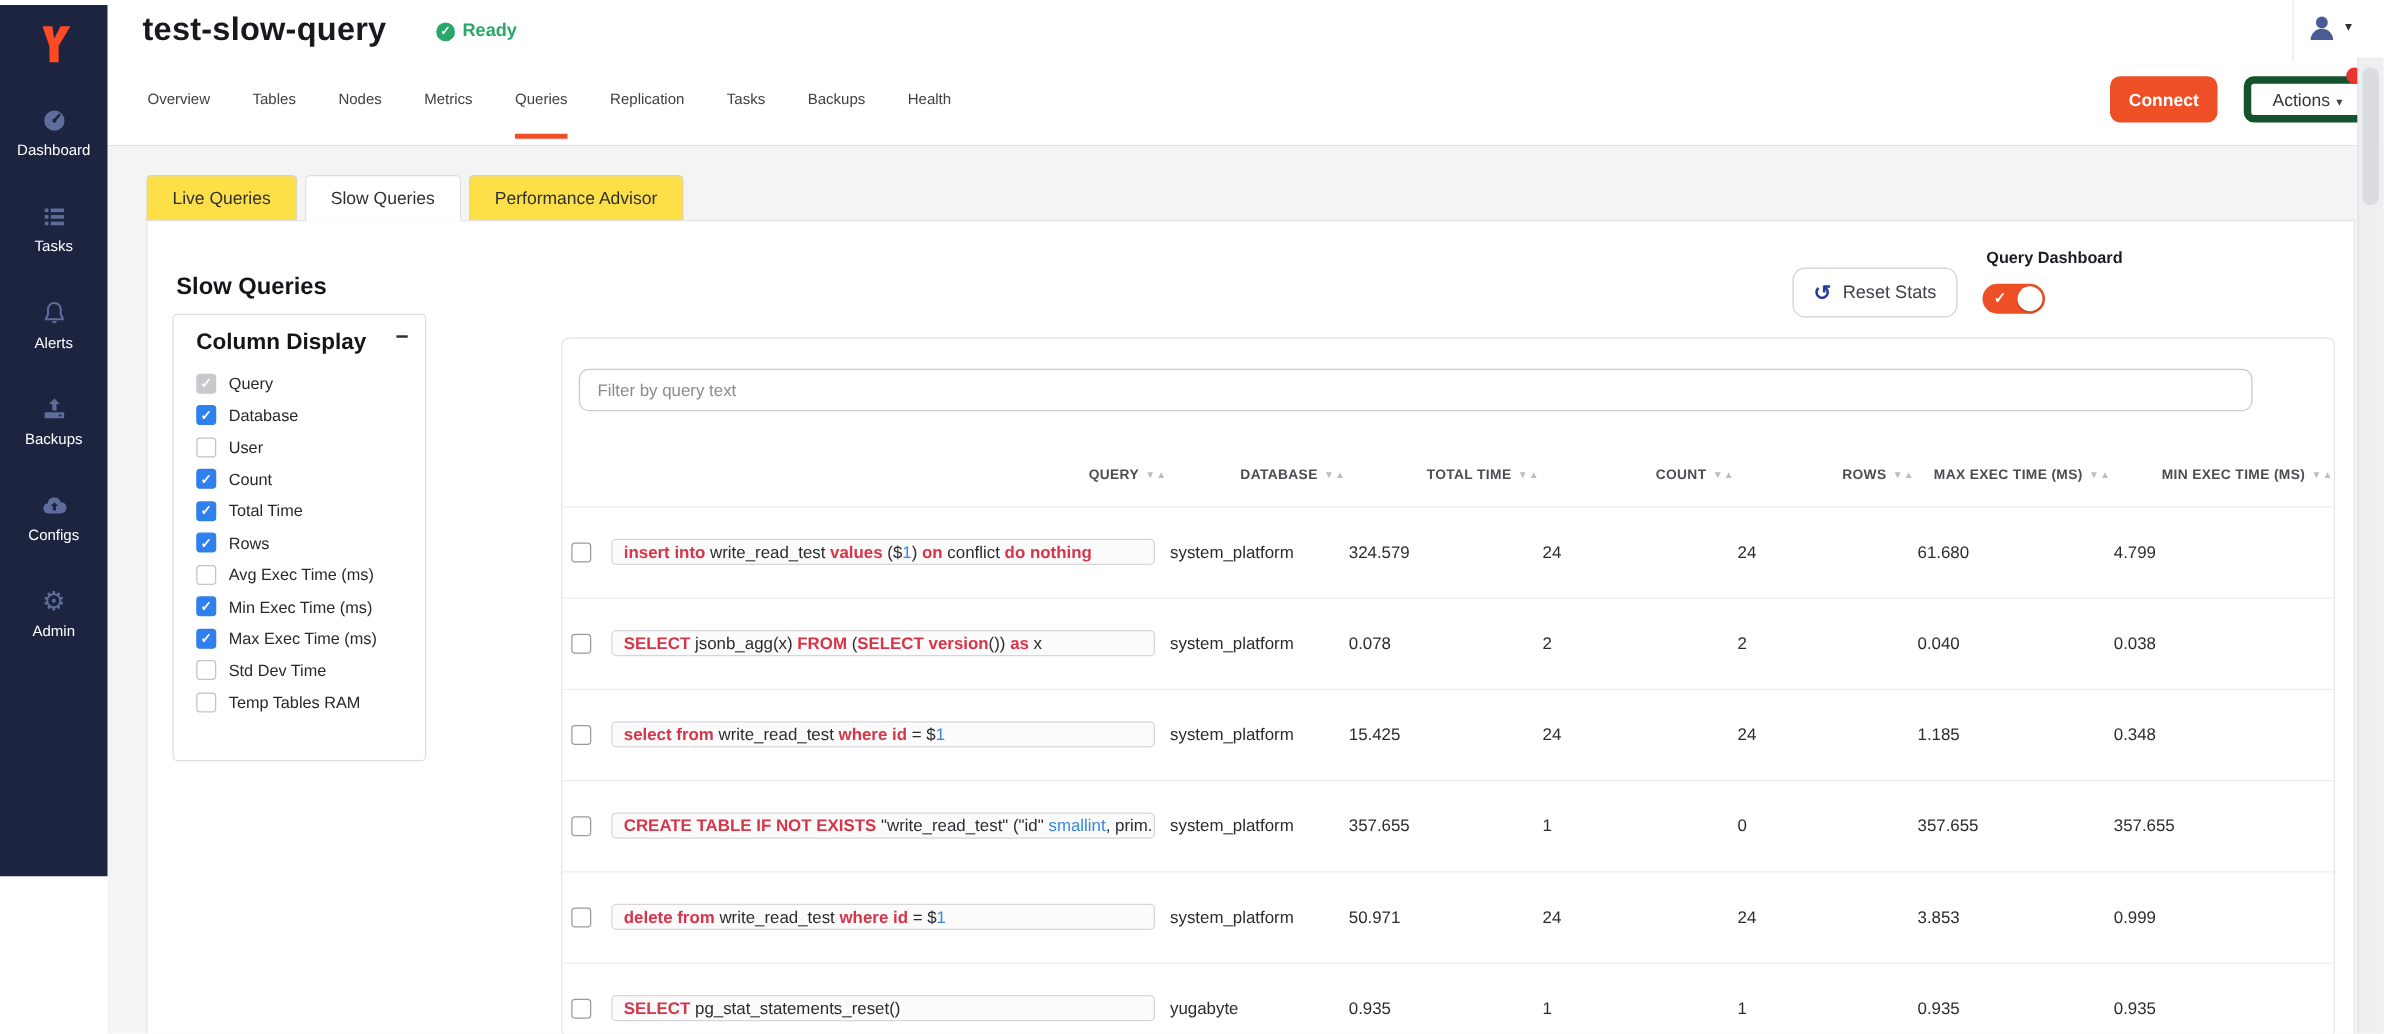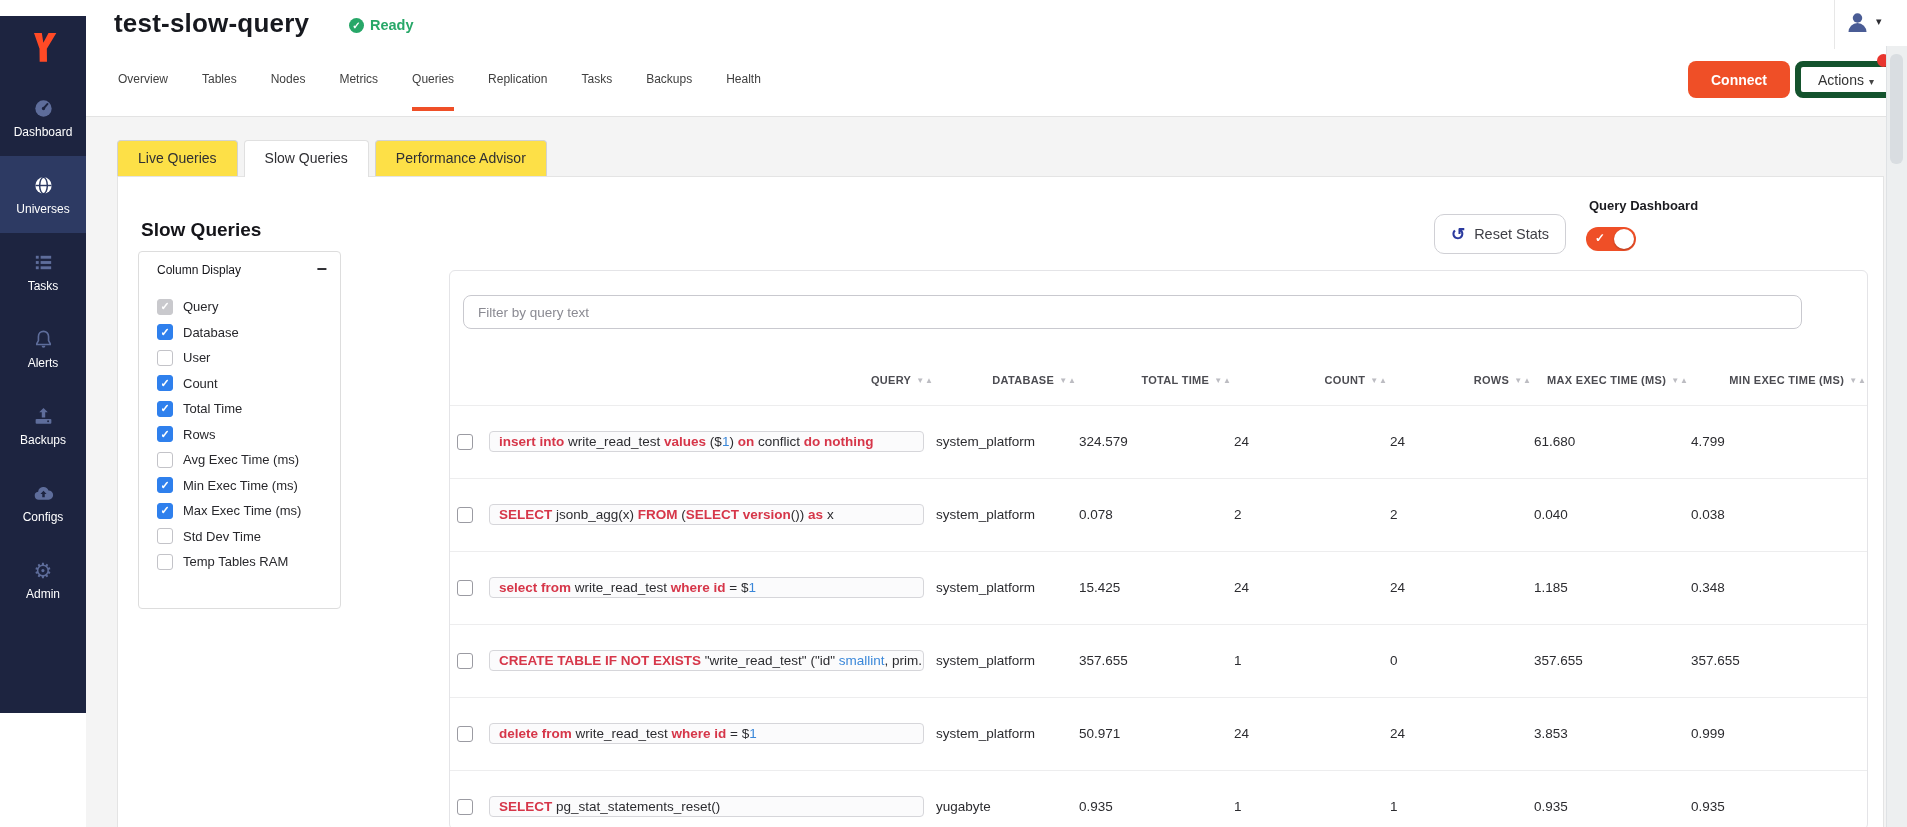--- a/index.html
+++ b/index.html
@@ -5,21 +5,21 @@
   :root{
     --accent:#ef4f27; --sidebar-bg:#1d2440; --sidebar-active:#2d3a63;
     --icon:#5e6d9b; --check-blue:#2f80ed; --kw-red:#d63649; --val-blue:#3a87d9; --green:#27a768;
   }
   *{box-sizing:border-box}
   html,body{margin:0;padding:0}
   body{width:1907px;height:827px;overflow:hidden;position:relative;
        font-family:"Liberation Sans",sans-serif;background:#fff;color:#2c2c30}
 
   
-  .sidebar{position:absolute;left:0;top:16px;width:86px;height:697px;background:var(--sidebar-bg);z-index:10}
+  .sidebar{position:absolute;left:0;top:4px;width:86px;height:697px;background:var(--sidebar-bg);z-index:10}
   .logo-box{height:63px;display:flex;align-items:center;justify-content:center}
   .snav{height:77px;display:flex;flex-direction:column;align-items:center;justify-content:center;gap:5px;cursor:pointer}
   .snav.active{background:var(--sidebar-active)}
   .icn{width:24px;height:24px;color:var(--icon);display:flex;align-items:center;justify-content:center}
   .icn svg{width:23px;height:23px;display:block}
   .gear-glyph{font-size:21px;line-height:23px;color:var(--icon)}
   .snav .lbl{font-size:12px;color:#fff}
 
   
   .topbar{position:absolute;left:86px;top:0;width:1821px;height:117px;background:#fff;border-bottom:1px solid #e3e3e3}
@@ -27,21 +27,21 @@
   .ready{position:absolute;left:263px;top:17px;display:flex;align-items:center;gap:6px}
   .ready-dot{width:15px;height:15px;border-radius:50%;background:var(--green);color:#fff;font-size:10px;
              display:flex;align-items:center;justify-content:center;font-weight:700}
   .ready-lbl{color:var(--green);font-weight:700;font-size:14.5px}
   .user-divider{position:absolute;left:1748px;top:0;width:1px;height:49px;background:#e7e7e7}
   .avatar{position:absolute;left:1758px;top:9px;width:27px;height:27px}
   .avatar-caret{position:absolute;left:1790px;top:15px;font-size:11px;color:#2d2d33}
   .navrow{position:absolute;left:15px;top:58px;height:59px;display:flex;align-items:flex-start}
   .navtab{position:relative;padding:14px 17px 17px 17px;font-size:12px;color:#404040;height:59px;cursor:pointer}
   .navtab.active::after{content:"";position:absolute;left:17px;right:17px;bottom:6px;height:4px;background:var(--accent)}
-  .btn-connect{position:absolute;left:1602px;top:61px;width:102px;height:37px;border:none;border-radius:8px;
+  .btn-connect{position:absolute;left:1602px;top:61px;width:86px;height:37px;border:none;border-radius:8px;
                background:var(--accent);color:#fff;font-weight:700;font-size:14px;font-family:inherit;cursor:pointer}
   .btn-actions{position:absolute;left:1709px;top:61px;width:102px;height:37px;border:6px solid #14532d;border-radius:8px;
                background:#fff;color:#333;font-size:14px;font-family:inherit;cursor:pointer}
   .btn-actions .caret{font-size:10px;margin-left:5px;color:#444}
   .actions-dot{position:absolute;left:1791px;top:54px;width:13px;height:13px;border-radius:50%;background:#e8352e}
 
   
   .content{position:absolute;left:86px;top:117px;width:1821px;height:710px;background:#f4f4f4}
   .subtabs{position:absolute;left:31px;top:23px;display:flex;gap:6px;z-index:3}
   .subtab{height:36px;line-height:34px;padding:0 20px;background:#fde047;border:1px solid #d2d2d2;border-bottom:none;
@@ -55,21 +55,21 @@
   .reset-ic{font-size:17px;font-weight:700;color:#2b3a9e;line-height:1}
   .reset-lbl{font-size:14.5px;color:#3f3f46}
   .qm-label{position:absolute;left:1471px;top:21px;font-size:13px;font-weight:700;color:#1b1b20}
   .toggle{position:absolute;left:1468px;top:50px;width:50px;height:24px;border-radius:12px;background:var(--accent);cursor:pointer}
   .toggle .tg-check{position:absolute;left:9px;top:4px;color:#fff;font-size:12px;font-weight:700}
   .toggle .knob{position:absolute;right:2px;top:2px;width:20px;height:20px;border-radius:50%;background:#fff;
                 box-shadow:0 1px 2px rgba(0,0,0,.25)}
 
   
   .card{position:absolute;left:20px;top:74px;width:203px;height:358px;border:1px solid #ddd;border-radius:4px;background:#fff}
-  .card-title{position:absolute;left:18px;top:11px;font-size:12px;font-weight:400;color:#141419}
+  .card-title{position:absolute;left:18px;top:11px;font-size:18px;font-weight:700;color:#141419}
   .card-minus{position:absolute;right:13px;top:7px;font-size:18px;font-weight:700;color:#2e2e33;cursor:pointer}
   .opt-list{position:absolute;left:0;top:42px;right:0}
   .opt{display:flex;align-items:center;gap:10px;height:25.5px;padding-left:18px;cursor:pointer}
   .cb{width:16px;height:16px;border-radius:3px;border:1px solid #c3c3c8;background:#fff;display:flex;
       align-items:center;justify-content:center;color:#fff;font-size:11px;font-weight:700;flex:0 0 16px}
   .cb.on{background:var(--check-blue);border-color:var(--check-blue)}
   .cb.on.dis{background:#c9c9cd;border-color:#c9c9cd}
   .opt .olbl{font-size:13px;color:#28282c}
 
   
@@ -110,32 +110,20 @@
   <nav id="sidebar-nav">
       <div class="snav">
         <span class="icn">
           <svg viewBox="0 0 24 24">
             <circle cx="12" cy="12" r="8.5" fill="currentColor"></circle>
             <path d="M12 12 L16.2 7.2" stroke="#1d2440" stroke-width="2" stroke-linecap="round"></path>
             <circle cx="12" cy="12" r="1.7" fill="#1d2440"></circle>
           </svg>
         </span>
         <span class="lbl">Dashboard</span>
-      </div>
-      <div class="snav active">
-        <span class="icn" style="color: rgb(255, 255, 255);">
-          <svg viewBox="0 0 24 24">
-            <circle cx="12" cy="12" r="8.5" fill="currentColor"></circle>
-            <g stroke="#2d3a63" stroke-width="1.5" fill="none">
-              <ellipse cx="12" cy="12" rx="4" ry="8.5"></ellipse>
-              <path d="M3.5 12h17"></path>
-            </g>
-          </svg>
-        </span>
-        <span class="lbl">Universes</span>
       </div>
       <div class="snav">
         <span class="icn">
           <svg viewBox="0 0 24 24" fill="currentColor">
             <rect x="4" y="5" width="3" height="3"></rect>
             <rect x="9" y="5" width="11" height="3"></rect>
             <rect x="4" y="10.5" width="3" height="3"></rect>
             <rect x="9" y="10.5" width="11" height="3"></rect>
             <rect x="4" y="16" width="3" height="3"></rect>
             <rect x="9" y="16" width="11" height="3"></rect>

